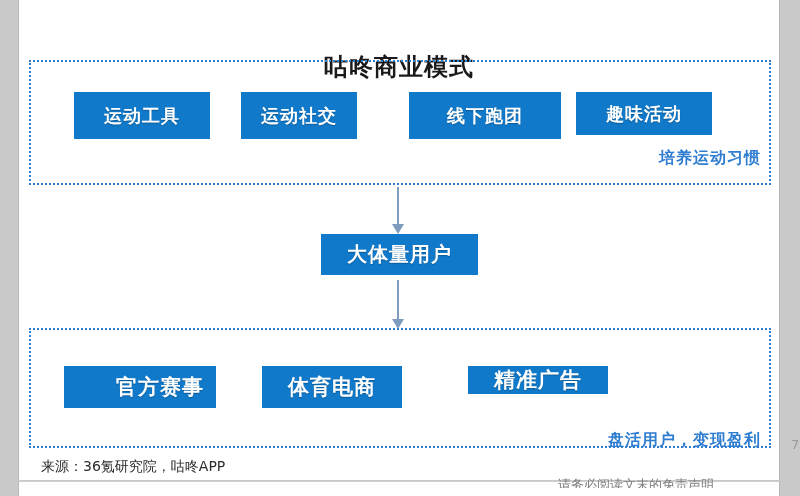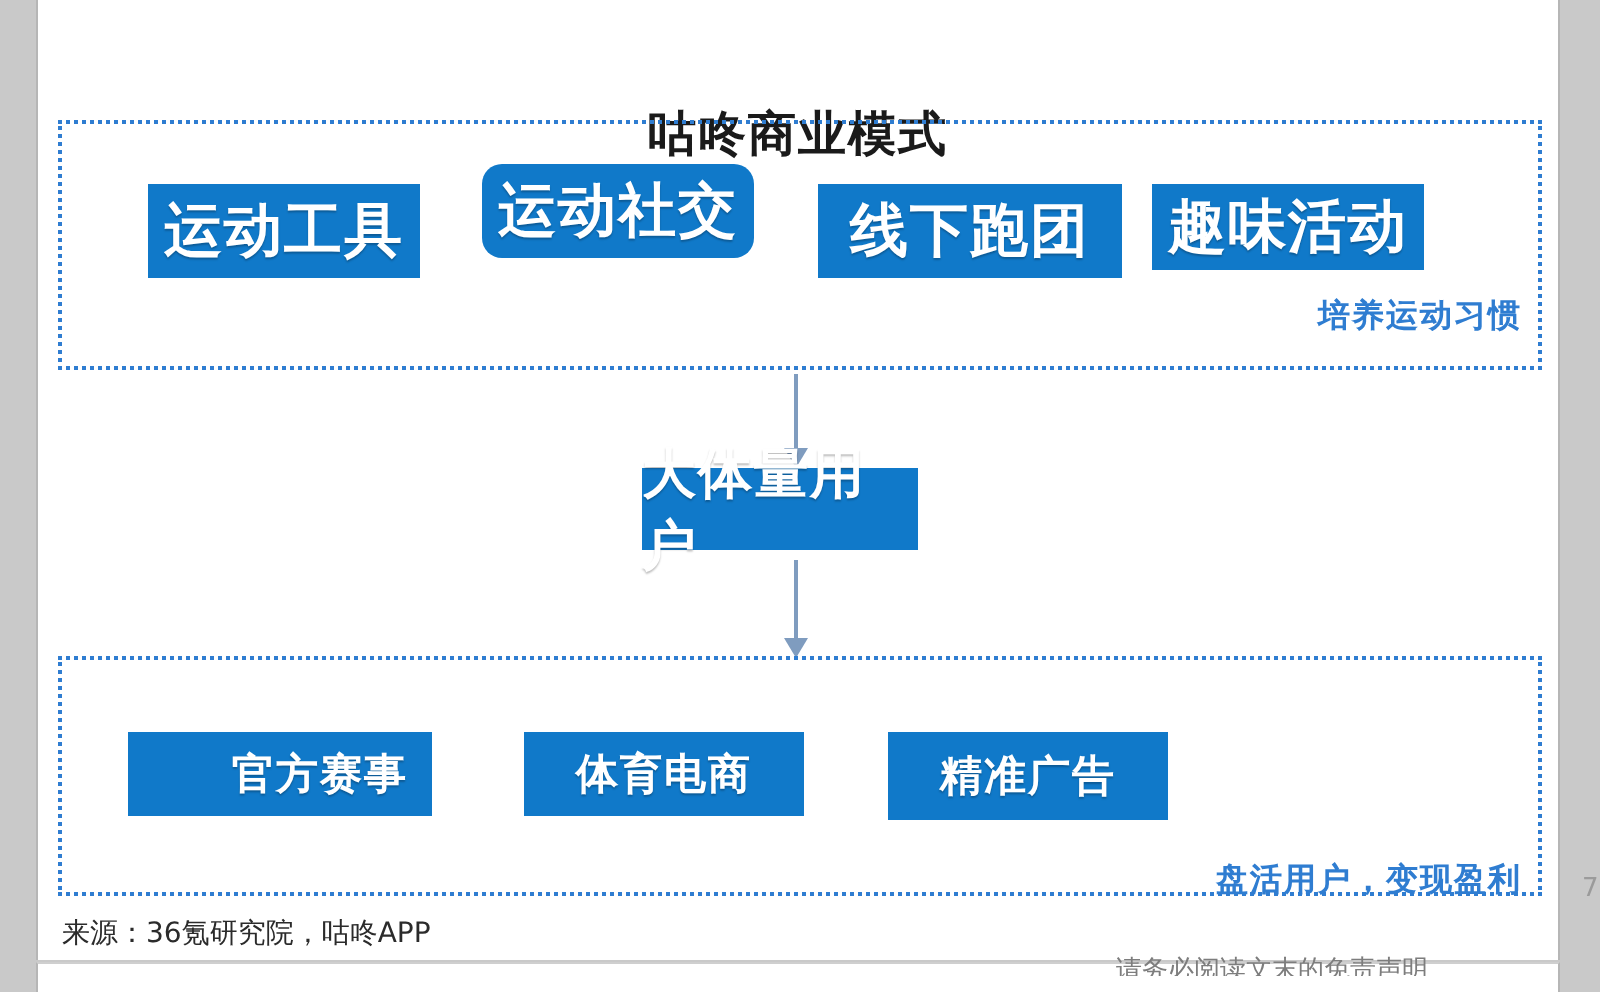--- a/index.html
+++ b/index.html
@@ -72,42 +72,42 @@
   }
 
   .blue-box {
     position: absolute;
     background: #1079c9;
     color: #ffffff;
     font-weight: bold;
     display: flex;
     align-items: center;
     justify-content: center;
-    font-size: 29px;
+    font-size: 18px;
     letter-spacing: 1px;
     box-sizing: border-box;
     text-shadow: 0 1px 1px rgba(0,0,0,0.25);
   }
 
   
   #box-t1 { left: 55px;  top: 92px; width: 136px; height: 47px; }
-  #box-t2 { left: 222px; top: 82px; width: 136px; height: 47px; border-radius: 10px; }
+  #box-t2 { left: 222px; top: 92px; width: 116px; height: 47px; }
   #box-t3 { left: 390px; top: 92px; width: 152px; height: 47px; }
   #box-t4 { left: 557px; top: 92px; width: 136px; height: 43px; }
 
   
   #box-mid {
-    left: 302px; top: 234px; width: 138px; height: 41px;
-    font-size: 27px;
+    left: 302px; top: 234px; width: 157px; height: 41px;
+    font-size: 20px;
   }
 
   
   #box-b1 { left: 45px;  top: 366px; width: 152px; height: 42px; font-size: 21px; padding-left: 40px; }
   #box-b2 { left: 243px; top: 366px; width: 140px; height: 42px; font-size: 21px; }
-  #box-b3 { left: 425px; top: 366px; width: 140px; height: 44px; font-size: 21px; }
+  #box-b3 { left: 449px; top: 366px; width: 140px; height: 28px; font-size: 21px; }
 
   .group-caption {
     position: absolute;
     color: #2f7dd1;
     font-weight: bold;
     font-size: 16px;
     letter-spacing: 1px;
     white-space: nowrap;
   }
   #caption-top    { right: 18px; top: 148px; }
@@ -127,21 +127,21 @@
     bottom: -9px;
     width: 0;
     height: 0;
     border-left: 6px solid transparent;
     border-right: 6px solid transparent;
     border-top: 10px solid #7f9cbf;
   }
 
   .source-note {
     position: absolute;
-    left: 12px;
+    left: 22px;
     top: 458px;
     font-size: 14px;
     color: #2b2b2b;
     white-space: nowrap;
   }
 
   .page-number {
     position: absolute;
     left: 772px;
     top: 437px;

